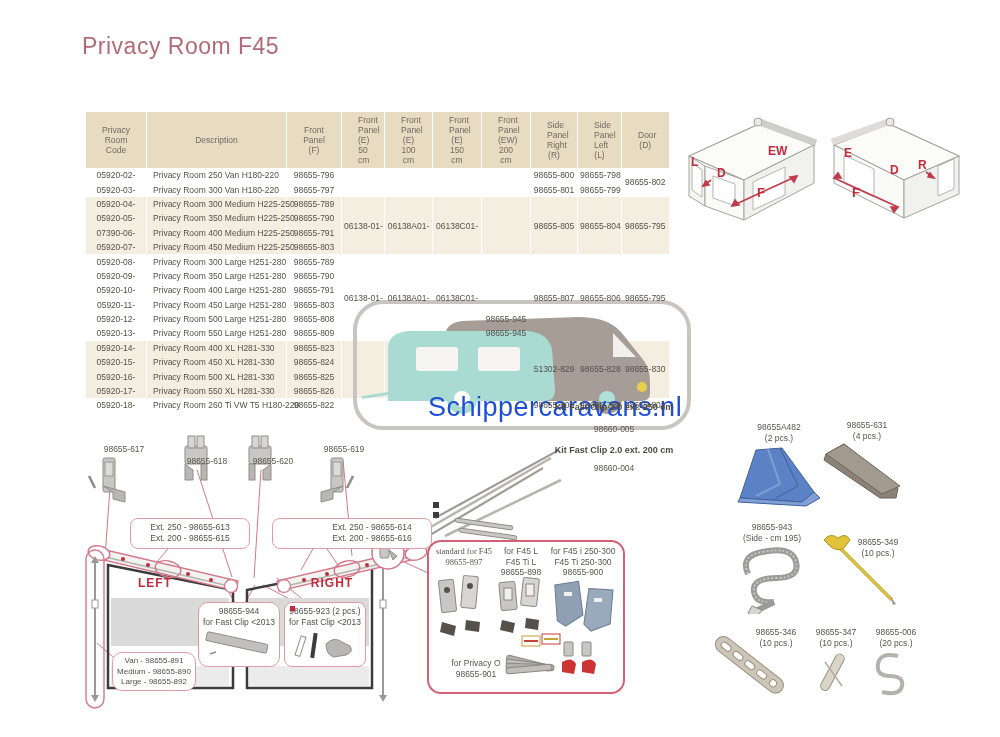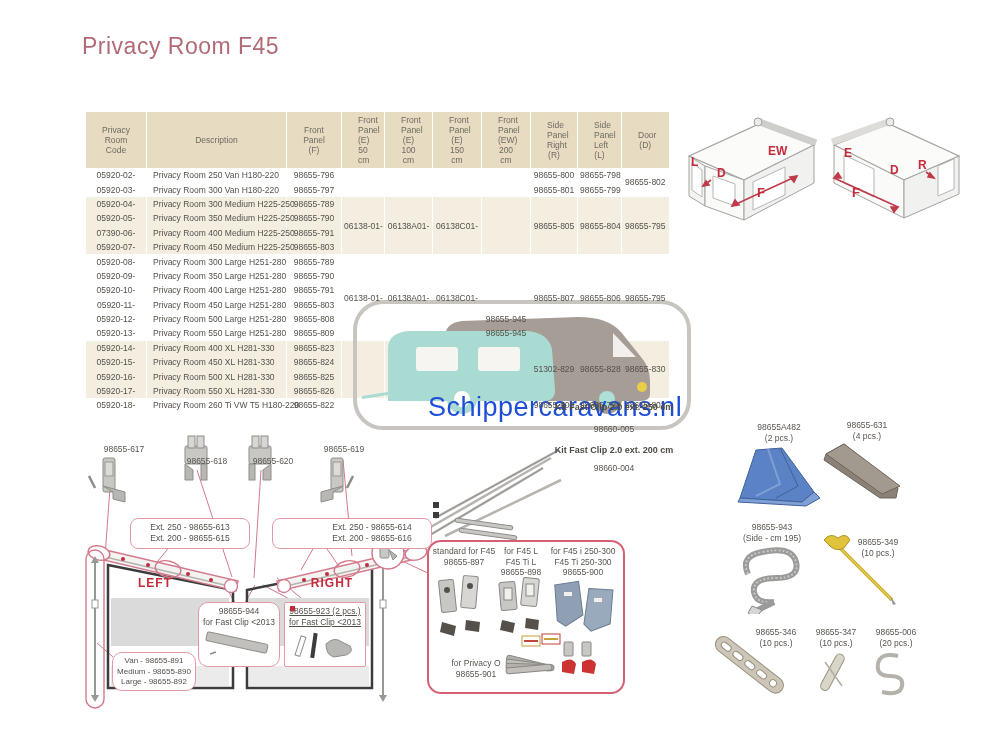--- a/index.html
+++ b/index.html
@@ -411,21 +411,21 @@
   <div class="lbl red" style="left:125px;top:578px;width:60px;font-size:12px;letter-spacing:1px;">LEFT</div>
   <div class="lbl red" style="left:300px;top:578px;width:64px;font-size:12px;letter-spacing:1px;">RIGHT</div>
 
   <div class="callout" style="left:198px;top:602px;width:80px;height:60px;border-radius:10px;">98655-944
 for Fast Clip &lt;2013</div>
   <svg style="position:absolute;left:202px;top:630px;z-index:12;" width="72" height="30">
     <rect x="4" y="8" width="62" height="9" rx="2" fill="#c2c0bc" stroke="#8f8d88" transform="rotate(12 35 12)"></rect>
     <line x1="8" y1="24" x2="14" y2="22" stroke="#8f8d88" stroke-width="1.5"></line>
   </svg>
 
-  <div class="callout" style="left:284px;top:602px;width:80px;height:60px;border-radius:2px;text-decoration:underline;">98655-923 (2 pcs.)
+  <div class="callout" style="left:284px;top:602px;width:80px;height:60px;border-radius:8px;">98655-923 (2 pcs.)
 for Fast Clip &lt;2013</div>
   <div style="position:absolute;left:290px;top:606px;width:5px;height:5px;background:#c42b3c;z-index:12;"></div>
   <svg style="position:absolute;left:292px;top:630px;z-index:12;" width="66" height="30">
     <rect x="6" y="6" width="5" height="20" fill="#fff" stroke="#8f8d88" transform="rotate(18 8 16)"></rect>
     <rect x="20" y="3" width="4" height="25" fill="#3c3c3c" transform="rotate(8 22 15)"></rect>
     <path d="M34,14 q8,-8 16,-2 l8,4 q4,6 -4,9 l-12,2 q-8,-2 -8,-13 z" fill="#b9b7b3" stroke="#8f8d88"></path>
   </svg>
 
   <div class="callout" style="left:112px;top:652px;width:82px;height:34px;border-radius:10px;font-size:8px;line-height:10.5px;">Van - 98655-891
 Medium - 98655-890
@@ -446,21 +446,21 @@
     <rect x="18" y="72" width="6" height="6" fill="#3c3c3c"></rect>
     <rect x="40" y="82" width="58" height="4" rx="2" fill="#c9c7c3" stroke="#8f8d88" transform="rotate(8 69 84)"></rect>
     <rect x="44" y="92" width="58" height="4" rx="2" fill="#c9c7c3" stroke="#8f8d88" transform="rotate(8 73 94)"></rect>
   </svg>
   <div class="lbl bold" style="left:543px;top:402px;width:142px;font-size:9px;">Kit Fast Clip 2.0 ext. 250 cm</div>
   <div class="lbl" style="left:543px;top:424px;width:142px;">98660-005</div>
   <div class="lbl bold" style="left:543px;top:445px;width:142px;font-size:9px;">Kit Fast Clip 2.0 ext. 200 cm</div>
   <div class="lbl" style="left:543px;top:463px;width:142px;">98660-004</div>
 
   <div class="fitbox" style="left:427px;top:540px;width:194px;height:150px;"></div>
-  <div class="lbl" style="left:432px;top:546px;width:64px;">standard for F45
+  <div class="lbl" style="left:432px;top:546px;width:64px;font-family:Liberation Serif, serif;">standard for F45
 98655-897</div>
   <div class="lbl" style="left:496px;top:546px;width:50px;">for F45 L
 F45 Ti L
 98655-898</div>
   <div class="lbl" style="left:548px;top:546px;width:70px;">for F45 i 250-300
 F45 Ti 250-300
 98655-900</div>
   <div class="lbl" style="left:445px;top:658px;width:62px;">for Privacy O
 98655-901</div>
   <svg style="position:absolute;left:430px;top:570px;z-index:10;" width="188" height="118">

